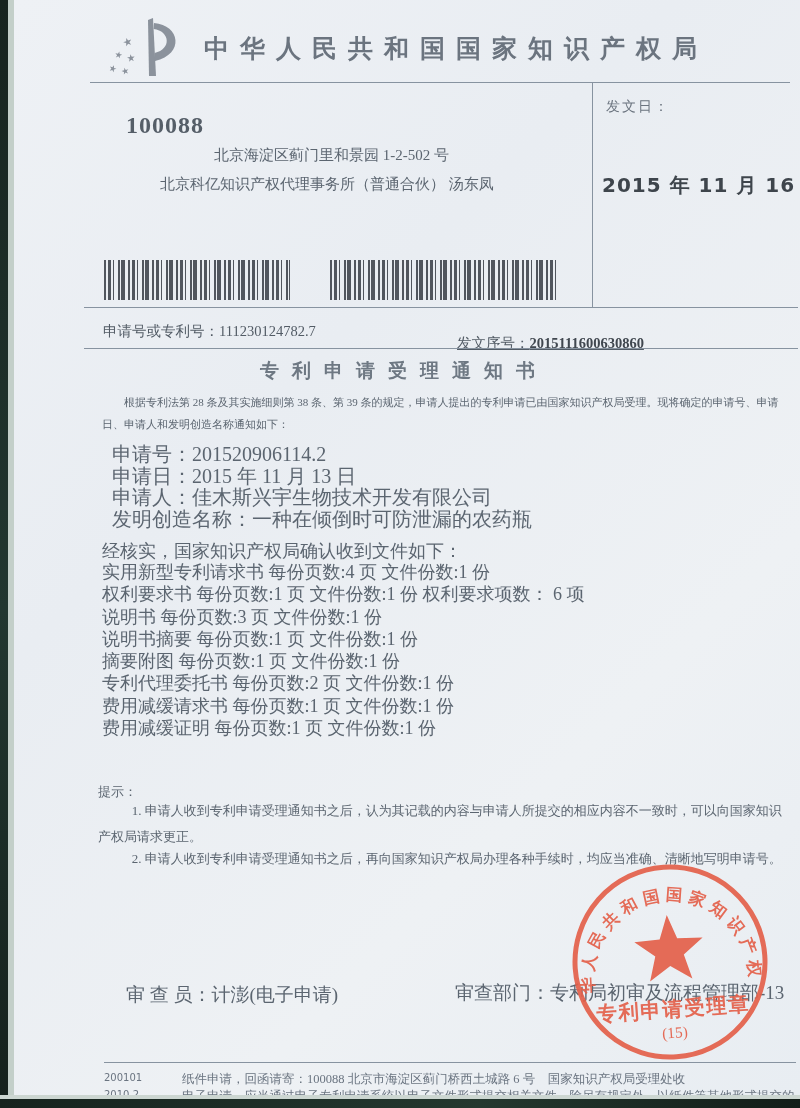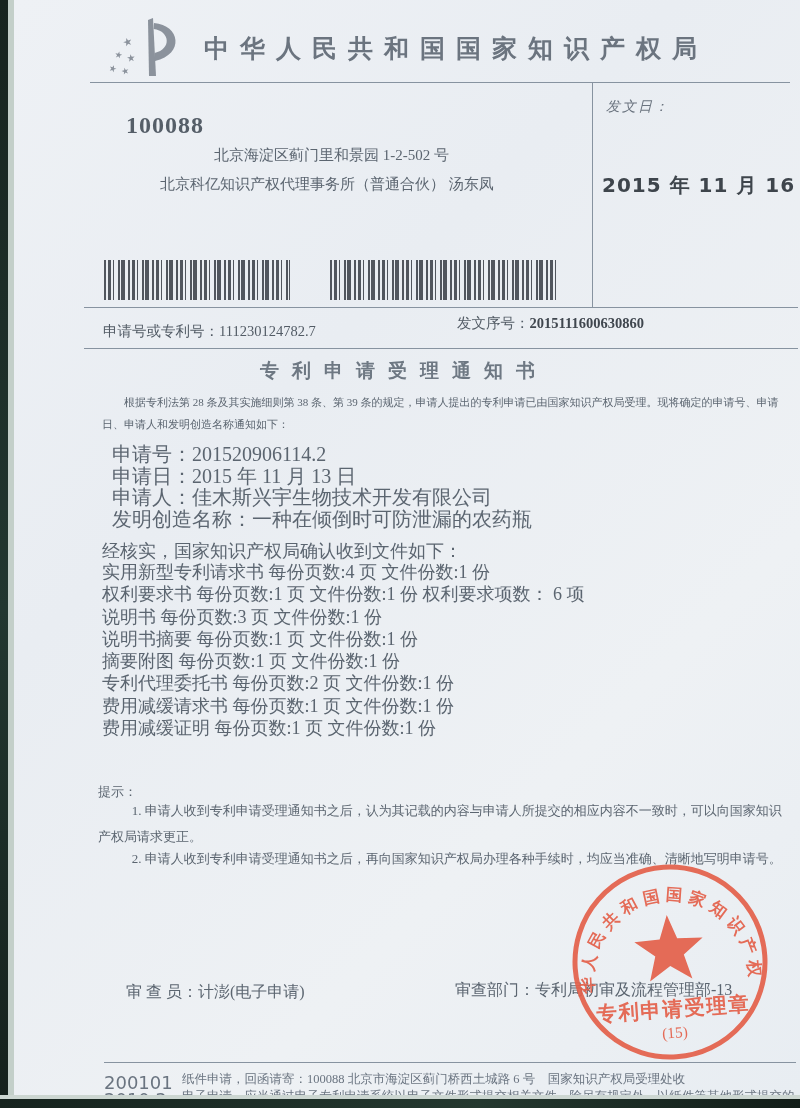--- a/index.html
+++ b/index.html
@@ -13,21 +13,21 @@
   .scan-edge-bottom2{position:absolute;left:0;bottom:9px;width:100%;height:4px;background:#ccd6d1;z-index:6;}
   .paper{position:absolute;left:14px;top:0;width:786px;height:1099px;
        background:linear-gradient(135deg,#eef1f5 0%,#e9edf2 35%,#eef1f4 70%,#e8edf2 100%);}
   .abs{position:absolute;}
   .hline{position:absolute;height:1px;background:#8793a0;}
   .vline{position:absolute;width:1px;background:#8793a0;}
 
   .agency-title{font-size:25px;font-weight:bold;color:#6b747f;letter-spacing:11px;white-space:nowrap;}
   .postcode{font-size:24px;font-weight:bold;color:#555e68;letter-spacing:1px;}
   .addr{font-size:15px;color:#5b6570;white-space:nowrap;}
-  .dispatch-label{font-size:14px;color:#6b747f;letter-spacing:2px;font-style:italic;}
+  .dispatch-label{font-size:14px;color:#6b747f;letter-spacing:2px;}
   .dispatch-date{font-size:20px;font-weight:bold;color:#3e454c;letter-spacing:1px;
        font-family:"DejaVu Sans","Liberation Sans",sans-serif;white-space:nowrap;}
 
   .barcode{position:absolute;height:40px;
      background:repeating-linear-gradient(90deg,
        #51565e 0 2px,transparent 2px 4px,#51565e 4px 7px,transparent 7px 9px,
        #51565e 9px 10px,transparent 10px 14px,#51565e 14px 16px,transparent 16px 17px,
        #51565e 17px 21px,transparent 21px 24px);}
 
   .num-row-label{font-size:14.5px;color:#525b65;}
@@ -35,25 +35,25 @@
 
   .doc-title{font-size:19px;font-weight:bold;color:#6e7883;letter-spacing:13px;white-space:nowrap;}
 
   .para{font-size:11px;color:#5b6570;line-height:22px;text-indent:2em;white-space:normal;}
   .detail-line{font-size:20px;color:#5b6570;line-height:21.6px;white-space:nowrap;}
   .recv-line{font-size:18px;color:#5b6570;line-height:22.3px;white-space:nowrap;}
 
   .tips-label{font-size:13px;color:#5b6570;}
   .tips-item{font-size:13px;color:#5b6570;line-height:25.5px;text-indent:2.6em;}
 
-  .signoff{font-size:16px;color:#5b6570;white-space:nowrap;}
+  .signoff{font-size:19px;color:#5b6570;white-space:nowrap;}
 
   .stamp{position:absolute;left:550px;top:856px;width:212px;height:212px;
          transform:rotate(-4deg);opacity:0.92;z-index:3;}
-  .footer-code{font-size:18px;color:#6a7480;font-family:"DejaVu Sans","Liberation Sans",sans-serif;}
+  .footer-code{font-size:10px;color:#6a7480;font-family:"DejaVu Sans","Liberation Sans",sans-serif;}
   .footer-text{font-size:12.5px;color:#6a7480;line-height:16.5px;}
   .logo{position:absolute;left:88px;top:14px;width:92px;height:68px;}
 </style>
 </head>
 <body>
 
 <div class="paper">
 
   <svg class="logo" viewBox="0 0 92 68">
     <path d="M46,6 L51,4 L54,62 L47,62 Z" fill="#8b929c"></path>
@@ -78,21 +78,21 @@
   <div class="abs dispatch-date" style="left:588px;top:172px;">2015 年 11 月 16 日</div>
 
   <div class="barcode" style="left:90px;top:260px;width:186px;"></div>
   <div class="barcode" style="left:316px;top:260px;width:226px;"></div>
 
   <div class="hline" style="left:70px;top:307px;width:714px;"></div>
 
   <div class="abs num-row-label" style="left:89px;top:322px;">
     <span>申请号或专利号：</span><span>111230124782.7</span>
   </div>
-  <div class="abs num-row-label" style="left:443px;top:314px;">
+  <div class="abs num-row-label" style="left:443px;top:334px;text-decoration:underline;">
     <span>发文序号：</span><span class="num-strong">2015111600630860</span>
   </div>
 
   <div class="hline" style="left:70px;top:348px;width:714px;"></div>
 
   <div class="abs doc-title" style="left:246px;top:358px;">专利申请受理通知书</div>
 
   <div class="abs para" style="left:88px;top:391px;width:682px;">根据专利法第 28 条及其实施细则第 38 条、第 39 条的规定，申请人提出的专利申请已由国家知识产权局受理。现将确定的申请号、申请日、申请人和发明创造名称通知如下：</div>
 
   <div class="abs" style="left:98px;top:444px;">

